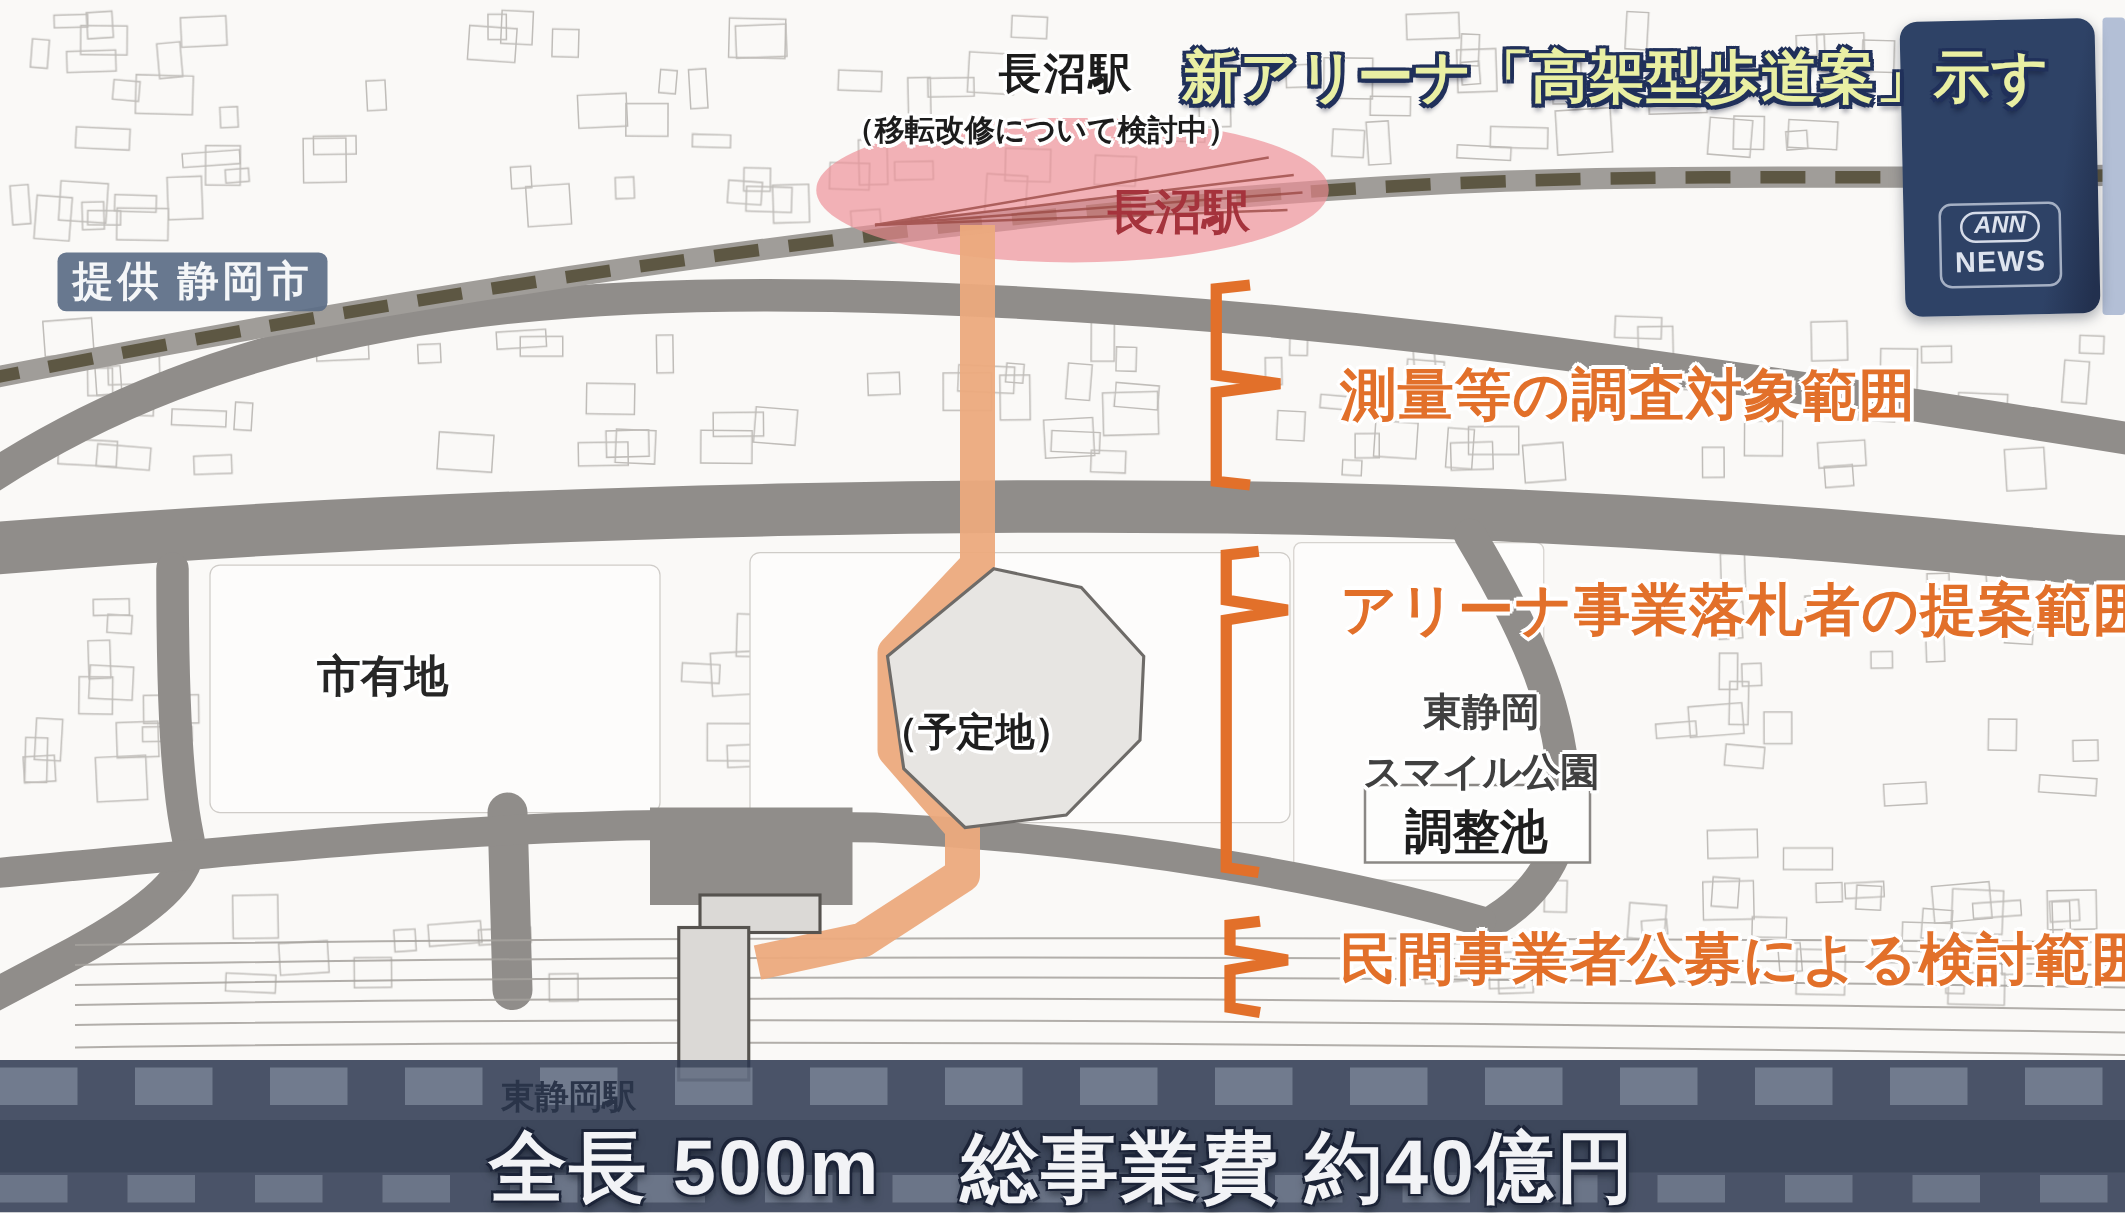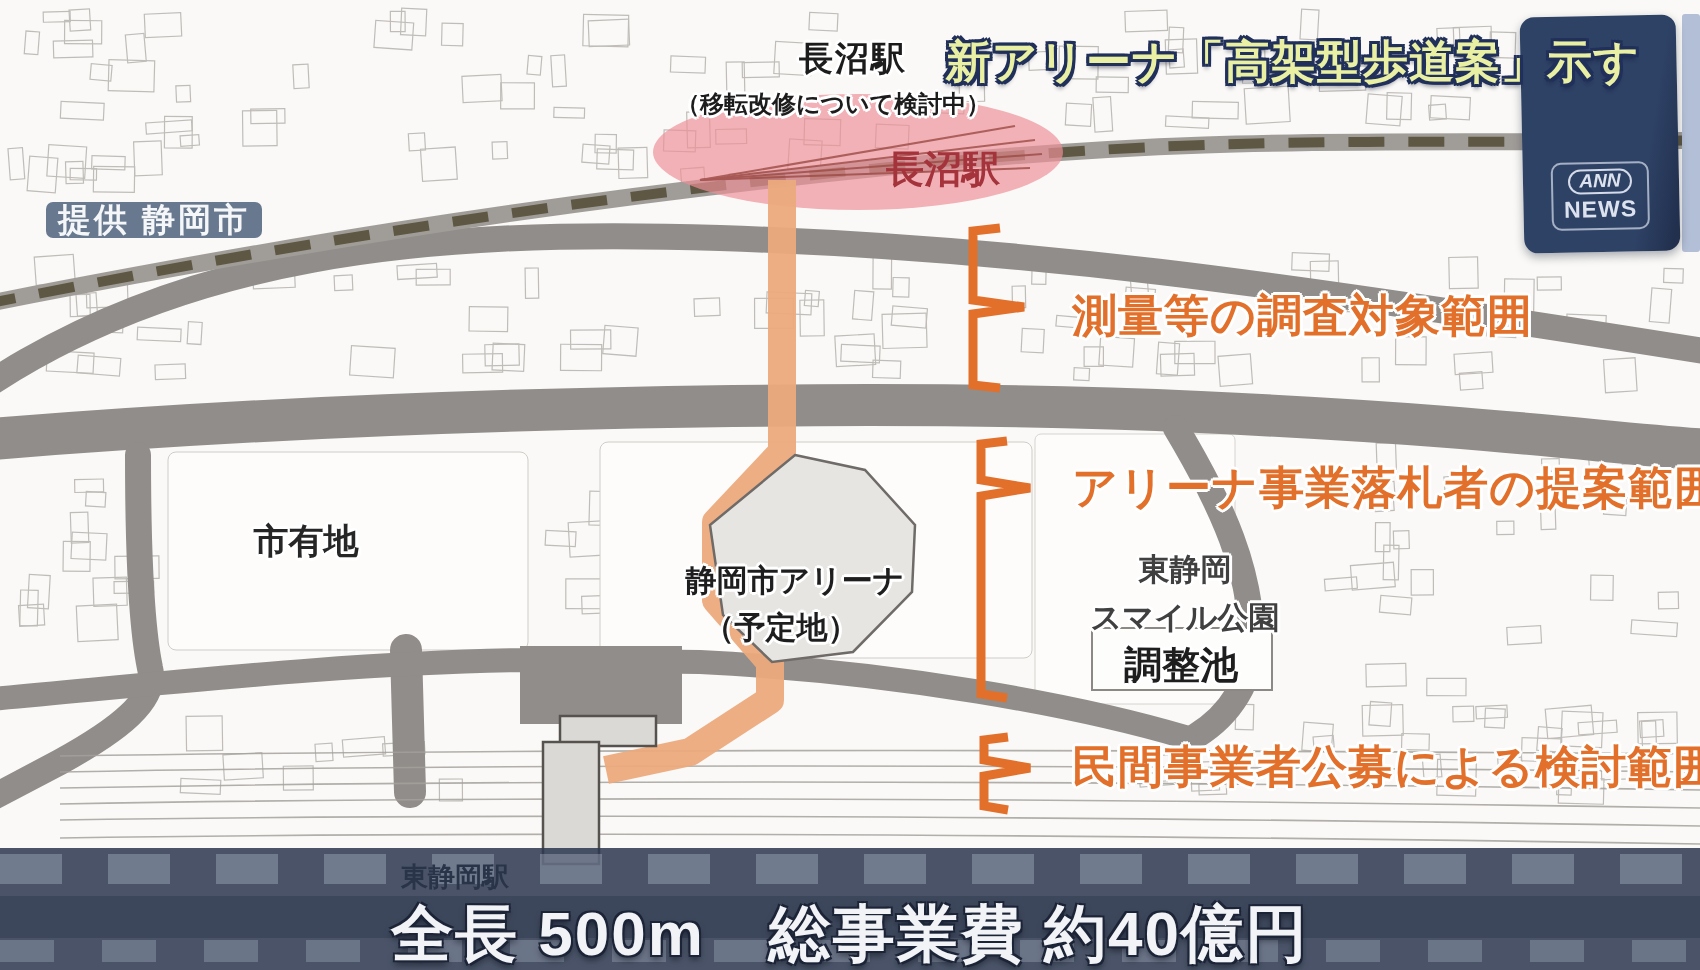--- a/index.html
+++ b/index.html
@@ -26,21 +26,21 @@
   
   #naganuma-note{top:36px;left:833px;transform:translateX(-50%);text-align:center;color:#1c1c1c;z-index:4;}
   #naganuma-note .l1{font-size:34px;font-weight:800;letter-spacing:2px;margin-left:40px;}
   #naganuma-note .l2{font-size:24px;font-weight:800;margin-top:6px;}
 
   
   #naganuma-red{top:144px;left:886px;font-size:38px;font-weight:800;color:#a5333c;z-index:4;}
 
   
   #credit-badge{
-    top:202px;left:46px;width:216px;height:36px;z-index:6;
+    top:202px;left:46px;width:216px;height:47px;z-index:6;
     background:rgba(92,110,135,.93);border-radius:7px;
     display:flex;align-items:center;justify-content:center;
     color:#f4f6f8;font-size:33px;font-weight:700;letter-spacing:3px;
   }
 
   
   #headline{top:32px;right:60px;text-align:right;z-index:7;}
   #headline .h1{font-size:45px;font-weight:800;color:#e9efa3;letter-spacing:1px;}
   #headline .h2{font-size:55px;font-weight:800;color:#ffffff;margin-top:4px;letter-spacing:1px;}
 
@@ -433,21 +433,20 @@
       <div class="news">NEWS</div>
     </div>
   </div>
 
   <div class="lbl range-label" id="range-1">測量等の調査対象範囲</div>
   <div class="lbl range-label" id="range-2">アリーナ事業落札者の提案範囲</div>
   <div class="lbl range-label" id="range-3">民間事業者公募による検討範囲</div>
 
   <div class="lbl halo" id="city-land">市有地</div>
   <div class="lbl" id="arena-label">
-    <div class="a1 halo">静岡市アリーナ</div>
     <div class="a2 halo">（予定地）</div>
   </div>
   <div class="lbl" id="park-label">
     <div class="p1 halo">東静岡</div>
     <div class="p2 halo">スマイル公園</div>
   </div>
   <div class="lbl halo" id="pond-label">調整池</div>
 
   <div class="lbl" id="banner-text">全長 500m　総事業費 約40億円</div>
 

